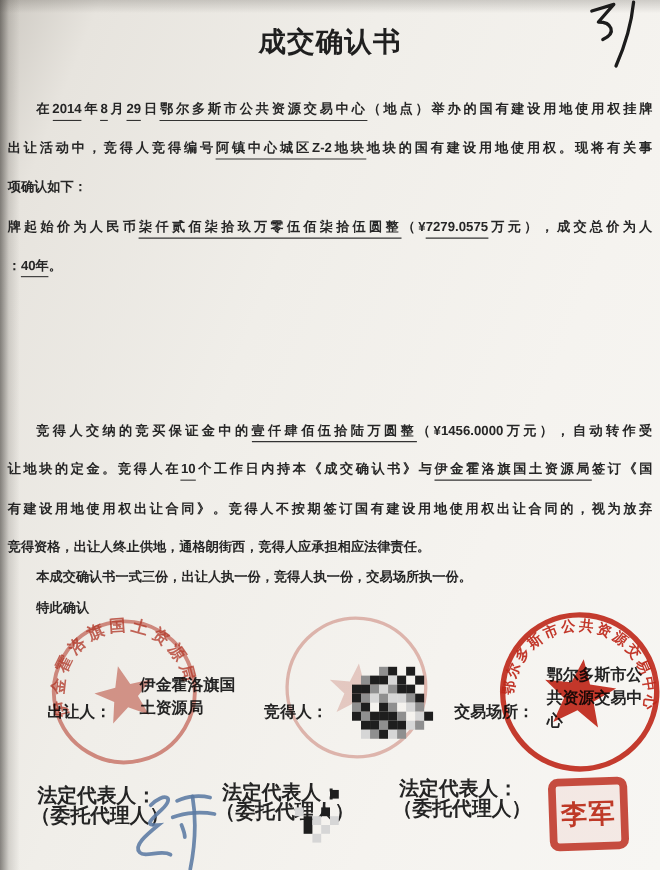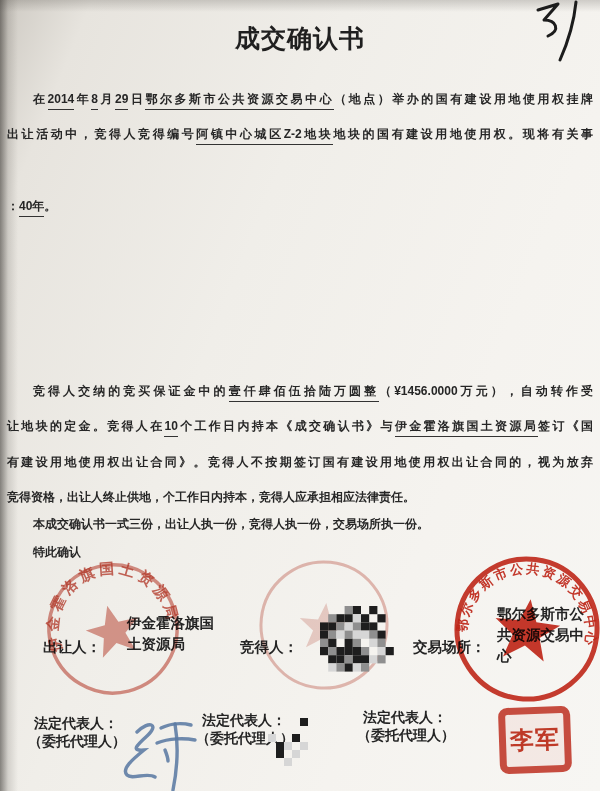--- a/index.html
+++ b/index.html
@@ -41,21 +41,21 @@
     letter-spacing:0;color:#262626;white-space:nowrap;
   }
   .line.fill{white-space:normal;text-align:justify;text-align-last:justify;}
   .line.ind{text-indent:26px;}
   .u{border-bottom:1.6px solid rgba(35,35,35,.92);padding-bottom:2.5px;}
   
   .sig-label{position:absolute;z-index:20;font-size:14.5px;font-weight:700;color:#242424;white-space:nowrap;margin-top:23px;}
   .sig-name{position:absolute;z-index:20;font-size:14.5px;font-weight:700;color:#242424;line-height:20.8px;white-space:nowrap;}
   .stamp{position:absolute;z-index:30;mix-blend-mode:multiply;}
   .mosaic{position:absolute;z-index:40;}
-  .rep-label{position:absolute;z-index:20;font-size:14px;font-weight:700;color:#242424;line-height:17.5px;white-space:nowrap;}
+  .rep-label{position:absolute;z-index:20;font-size:18px;font-weight:700;color:#242424;line-height:17.5px;white-space:nowrap;}
   .rep-label .l1{padding-left:6px;}
   .signature{position:absolute;z-index:25;}
   .name-seal{
     position:absolute;z-index:30;left:499px;top:707px;width:58px;height:52px;
     border:7px solid rgba(199,57,42,.88);border-radius:9px;
     background:rgba(210,70,50,.07);mix-blend-mode:multiply;
     display:flex;align-items:center;justify-content:center;
     transform:rotate(-2deg);
   }
   .name-seal span{
@@ -74,29 +74,31 @@
     <path d="M14 10 L34 4 L20 20 C32 20 37 30 24 36" fill="none" stroke="#1c1c1c" stroke-width="3" stroke-linecap="round" stroke-linejoin="round"></path>
     <path d="M52 2 C50 22 44 42 36 60" fill="none" stroke="#1c1c1c" stroke-width="3" stroke-linecap="round"></path>
   </svg>
 
   <div class="title">成交确认书</div>
 
   <div class="body-text">
       <div class="para" style="top: 82px;">
         <div class="line ind fill"><span>在</span><span class="u">2014</span><span>年</span><span class="u">8</span><span>月</span><span class="u">29</span><span>日</span><span class="u">鄂尔多斯市公共资源交易中心</span><span>（地点）举办的国有建设用地使用权挂牌</span></div>
         <div class="line fill"><span>出让活动中，竞得人竞得编号</span><span class="u">阿镇中心城区Z-2地块</span><span>地块的国有建设用地使用权。现将有关事</span></div>
+        <div class="line"><span>项确认如下：</span></div>
       </div>
       <div class="para" style="top: 189px;">
+        <div class="line fill"><span>牌起始价为人民币</span><span class="u">柒仟贰佰柒拾玖万零伍佰柒拾伍圆整</span><span>（¥</span><span class="u">7279.0575</span><span>万元），成交总价为人</span></div>
         <div class="line"><span>：</span><span class="u">40年</span><span>。</span></div>
       </div>
       <div class="para" style="top: 374px;">
         <div class="line ind fill"><span>竞得人交纳的竞买保证金中的</span><span class="u">壹仟肆佰伍拾陆万圆整</span><span>（¥1456.0000万元），自动转作受</span></div>
         <div class="line fill"><span>让地块的定金。竞得人在</span><span class="u">10</span><span>个工作日内持本《成交确认书》与</span><span class="u">伊金霍洛旗国土资源局</span><span>签订《国</span></div>
         <div class="line fill"><span>有建设用地使用权出让合同》。竞得人不按期签订国有建设用地使用权出让合同的，视为放弃</span></div>
-        <div class="line"><span>竞得资格，出让人终止供地，个工作日内持本，竞得人应承担相应法律责任。</span></div>
+        <div class="line"><span>竞得资格，出让人终止供地，通格朗街西，竞得人应承担相应法律责任。</span></div>
       </div>
       <div class="para" style="top: 507px;">
         <div class="line ind"><span>本成交确认书一式三份，出让人执一份，竞得人执一份，交易场所执一份。</span></div>
       </div>
       <div class="para" style="top: 535px;">
         <div class="line ind"><span>特此确认</span></div>
       </div>
     </div>
 
   <div class="sig-label" style="left:43px;top:615px">出让人：</div>

